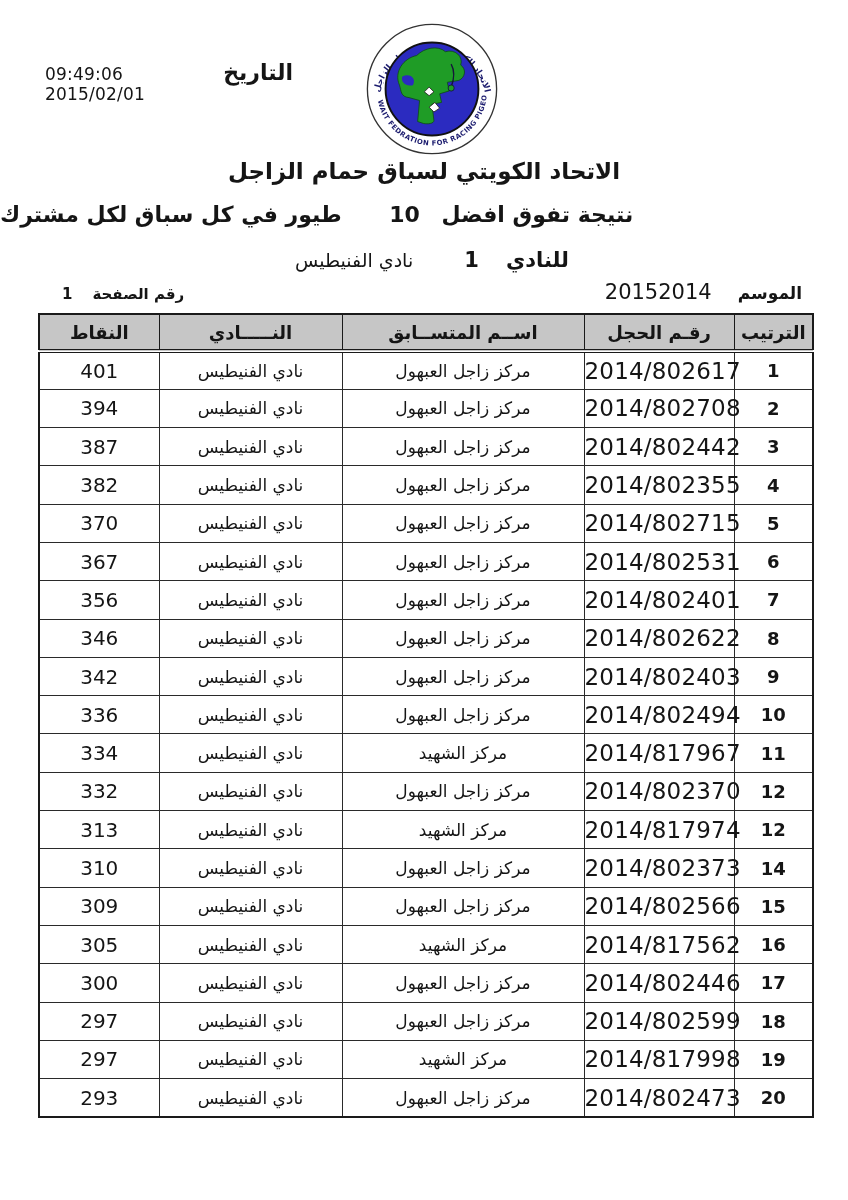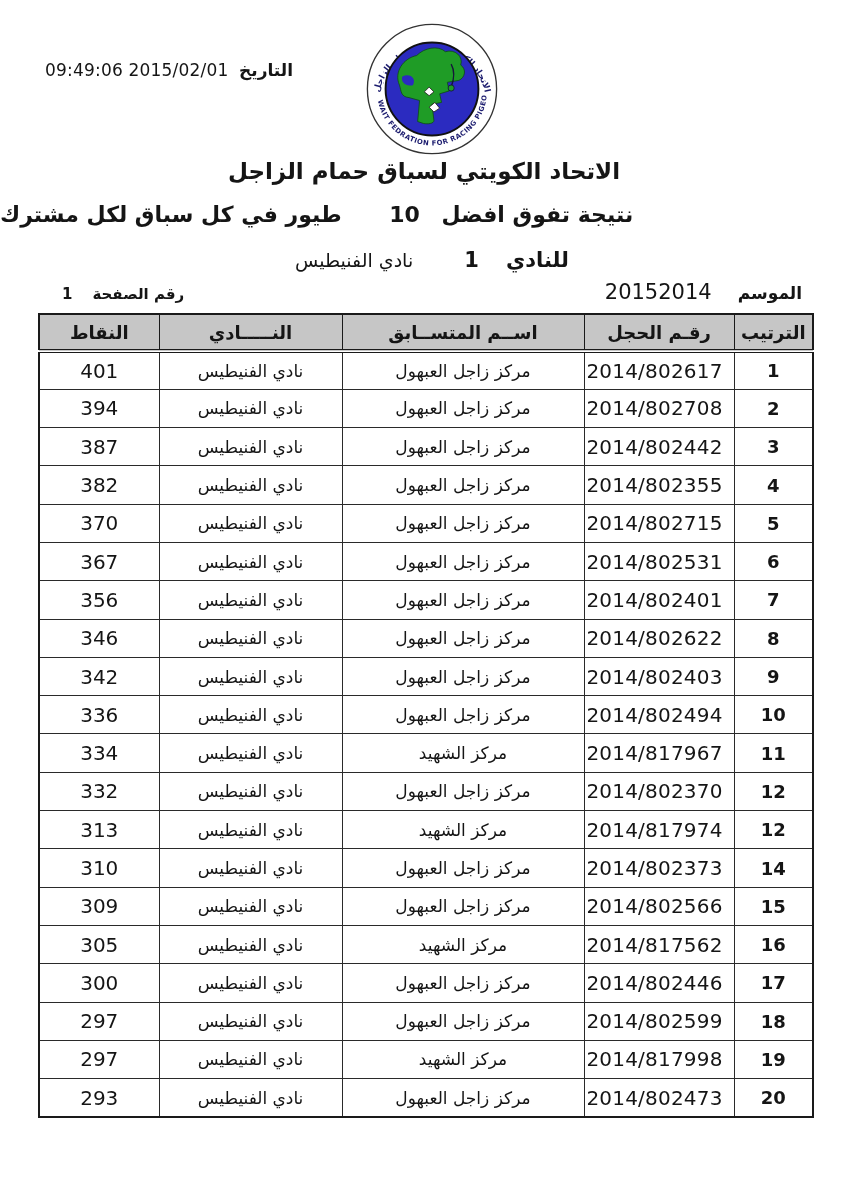--- a/index.html
+++ b/index.html
@@ -9,21 +9,21 @@
     font-family:"DejaVu Sans","Liberation Sans",sans-serif;
     color:#151515; overflow:hidden;
   }
 
   
   .date-line {
     position:absolute; top:36px; left:45px; width:248px;
     display:flex; flex-direction:row; justify-content:space-between; align-items:baseline;margin-top:24px;
   }
   .date-value { font-size:17px; letter-spacing:0.2px; }
-  .date-label { font-size:17px; font-weight:bold; }
+  .date-label { font-size:22px; font-weight:bold; }
 
   
   .logo-wrap { position:absolute; top:22px; left:365px; width:134px; height:134px; }
 
   
   .title1 {
     position:absolute; top:158px; left:0; width:100%;
     text-align:center; font-size:23px; font-weight:bold; direction:rtl;
   }
   .title2 {
@@ -63,21 +63,21 @@
     background:var(--header-bg,#c6c6c6);
     height:37px; font-size:18px; font-weight:bold;
     border:1px solid #1a1a1a; border-bottom:4px double #1a1a1a;
     text-align:center; vertical-align:middle;
   }
   table.results td {
     height:38.3px; border:1px solid #2a2a2a;
     text-align:center; vertical-align:middle; background:#fff;
   }
   td.c-rank   { font-size:18px; font-weight:bold; }
-  td.c-ring   { font-size:20px; direction:ltr; text-align:right; padding-right:9px; letter-spacing:0.2px; }
+  td.c-ring   { font-size:23px; direction:ltr; text-align:right; padding-right:9px; letter-spacing:0.2px; }
   td.c-comp   { font-size:17px; }
   td.c-club   { font-size:17px; }
   td.c-points { font-size:20px; }
 </style>
 </head>
 <body>
 
 <div class="date-line">
   <span class="date-value">09:49:06 2015/02/01</span>
   <span class="date-label">التاريخ</span>

